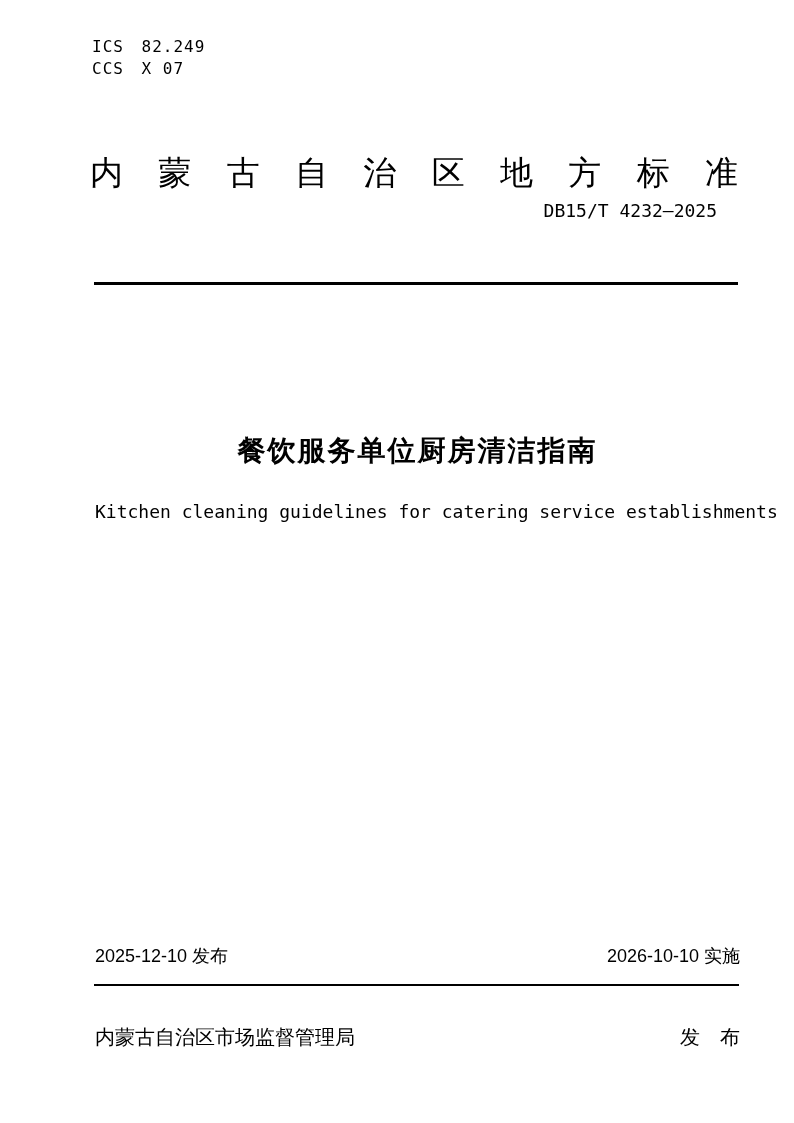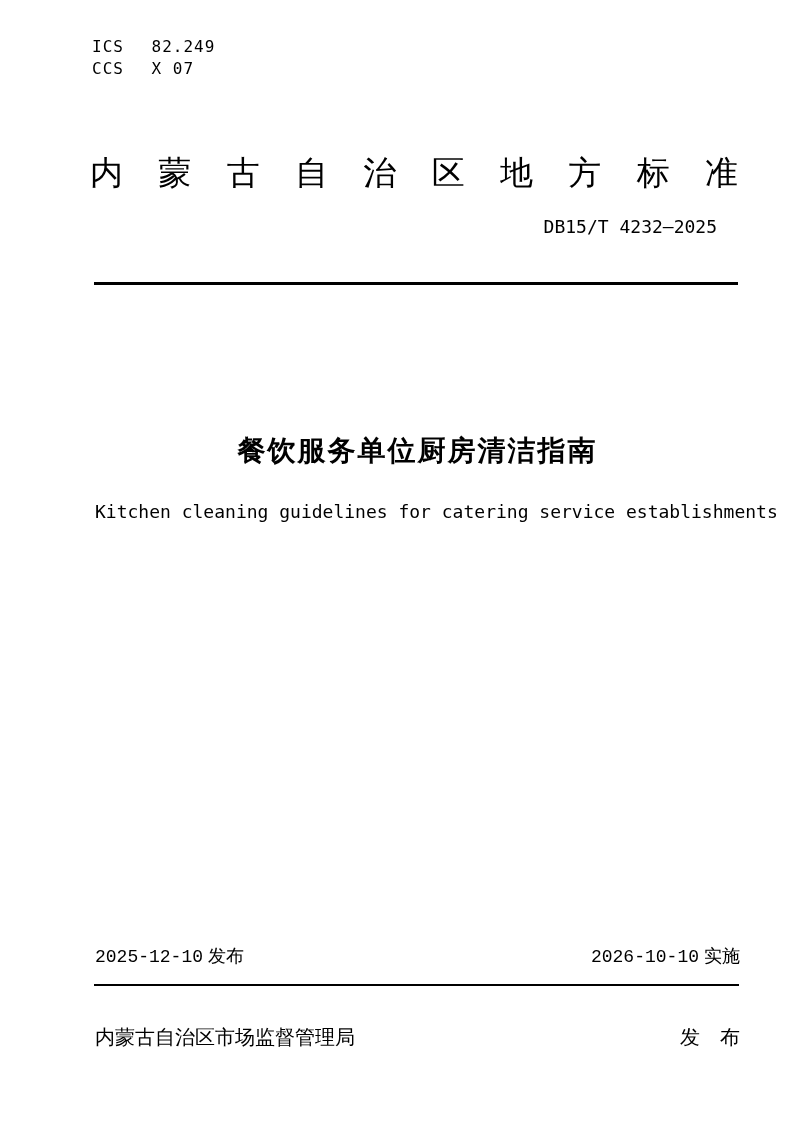--- a/index.html
+++ b/index.html
@@ -18,21 +18,21 @@
   .ics-block {
     position: absolute;
     left: 92px;
     top: 36px;
     font-family: "DejaVu Sans Mono", monospace;
     font-size: 16px;
     line-height: 22px;
     letter-spacing: 1px;
   }
   .ics-row { white-space: nowrap; }
-  .ics-row .code-label { display: inline-block; margin-right: 17px; }
+  .ics-row .code-label { display: inline-block; margin-right: 7px; }
 
   
   .db-logo {
     position: absolute;
     top: 64px;
     right: 111px;
     font-family: "DejaVu Serif", serif;
     font-weight: bold;
     font-size: 60px;
     line-height: 60px;
@@ -48,21 +48,21 @@
     width: 648px;
     display: flex;
     justify-content: space-between;
     font-size: 33px;
     line-height: 42px;
     font-weight: 400;
   }
 
   .doc-number {
     position: absolute;
-    top: 216px;
+    top: 200px;
     right: 77px;
     font-family: "DejaVu Sans Mono", monospace;
     font-size: 18px;
     line-height: 22px;
     white-space: nowrap;
   }
 
   .rule-top {
     position: absolute;
     left: 94px;
@@ -102,21 +102,21 @@
     position: absolute;
     left: 95px;
     top: 945px;
     width: 645px;
     display: flex;
     justify-content: space-between;
     font-size: 18px;
     line-height: 22px;
   }
   .date-item { white-space: nowrap; }
-  .date-item .date-value { font-family: Liberation Mono, monospace; margin-right: 5px; }
+  .date-item .date-value { font-family: Liberation Sans, sans-serif; margin-right: 5px; }
 
   .rule-bottom {
     position: absolute;
     left: 94px;
     top: 984px;
     width: 645px;
     height: 2px;
     background: #000000;
   }
 

